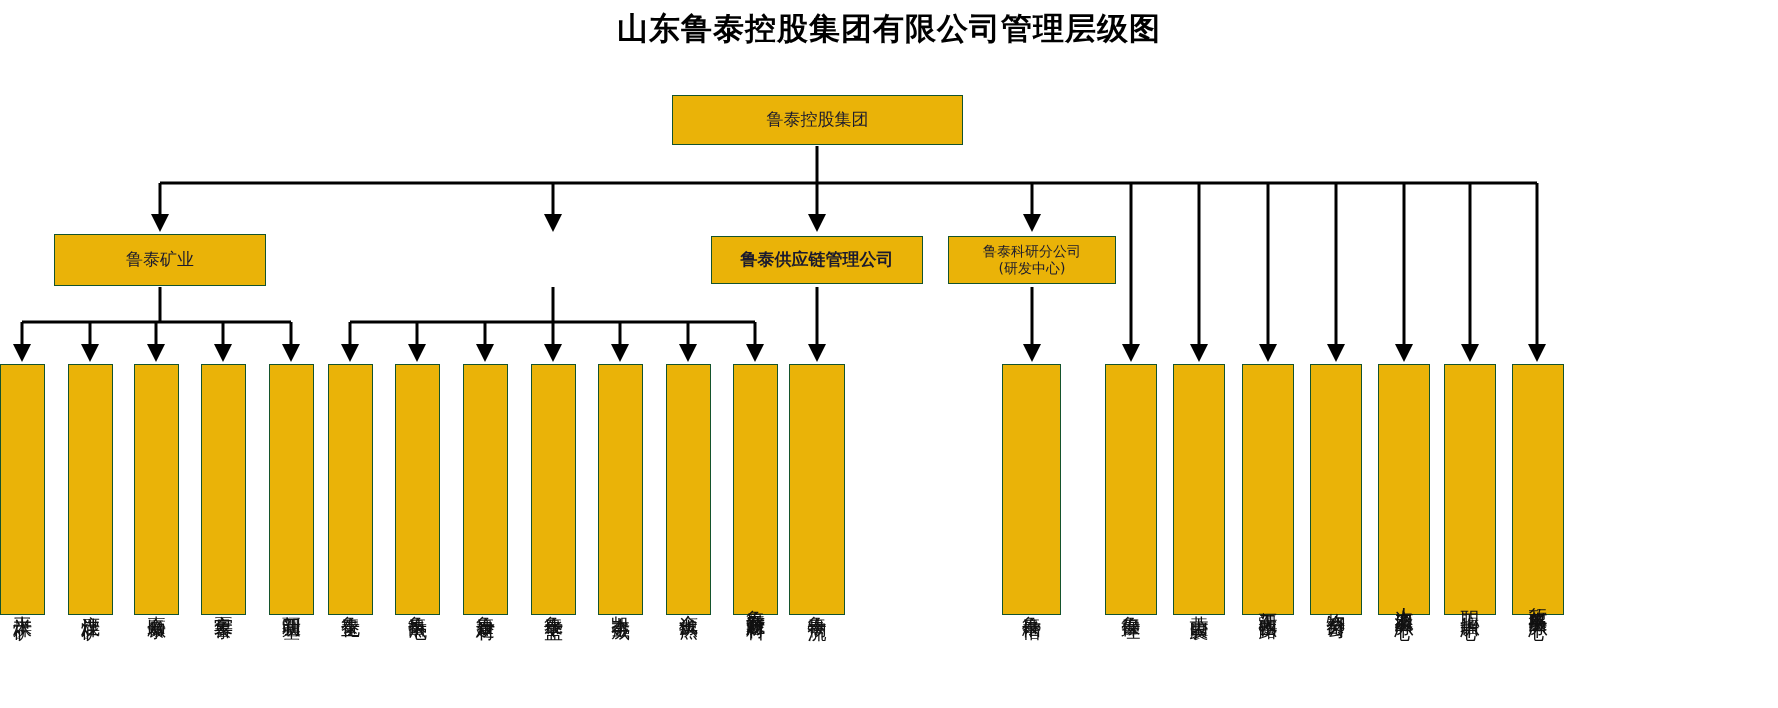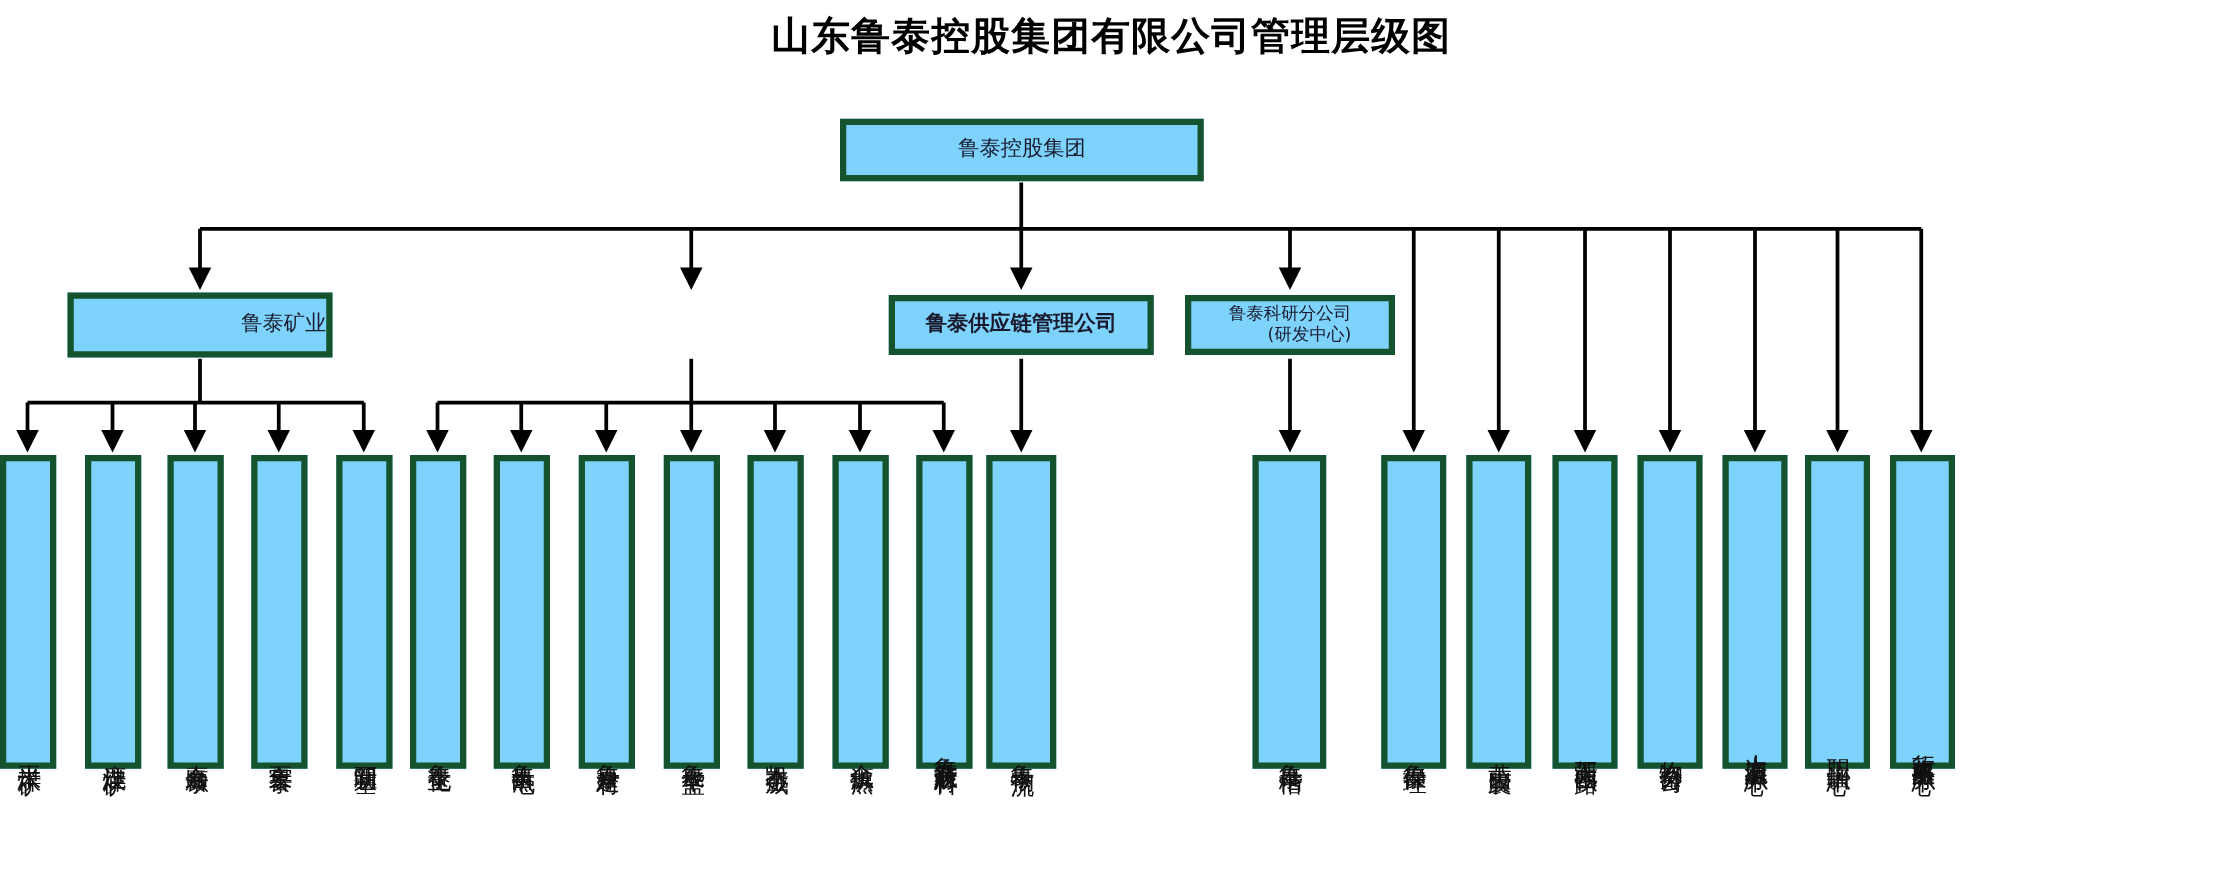--- a/index.html
+++ b/index.html
@@ -5,22 +5,22 @@
   html,body{margin:0;padding:0;background:#ffffff;}
   body{width:1778px;height:708px;position:relative;overflow:hidden;
        font-family:"DejaVu Sans","Liberation Sans",sans-serif;color:#000;}
 
   #chart{position:absolute;left:0;top:0;width:1628px;height:708px;}
 
   .title{position:absolute;left:0;top:8px;width:1778px;text-align:center;
          font-family:"DejaVu Serif","Liberation Serif",serif;
          font-weight:700;font-size:31px;letter-spacing:1px;color:#000;}
 
-  .node{position:absolute;box-sizing:border-box;background:#7dd3fc;
-        border:5px solid #14532d;display:flex;align-items:center;
+  .node{position:absolute;box-sizing:border-box;background:#eab308;
+        border:1px solid #14532d;display:flex;align-items:center;
         justify-content:center;text-align:center;}
 
   .node .lbl{font-size:17px;line-height:1.15;color:#1a1a2e;white-space:pre-line;}
 
   .node.small .lbl{font-size:14px;line-height:1.2;}
 
   
   .node.vert{align-items:flex-end;justify-content:center;padding-bottom:6px;}
   .node.vert .lbl{writing-mode:vertical-rl;text-orientation:upright;
                   font-size:19px;letter-spacing:2px;line-height:1.05;color:#111;}
@@ -108,30 +108,30 @@
       <polygon points="1404,362 1395,344 1413,344"></polygon>
       <polygon points="1470,362 1461,344 1479,344"></polygon>
       <polygon points="1537,362 1528,344 1546,344"></polygon>
     </g>
   </svg>
 
   <div class="node" style="left:672px;top:95px;width:291px;height:50px;">
     <span class="lbl">鲁泰控股集团</span>
   </div>
 
-  <div class="node" style="left:54px;top:234px;width:212px;height:52px;justify-content:flex-end;">
+  <div class="node" style="left:54px;top:234px;width:212px;height:52px;">
     <span class="lbl">鲁泰矿业</span>
   </div>
 
 
   <div class="node" style="left:711px;top:236px;width:212px;height:48px;font-weight:bold;">
     <span class="lbl">鲁泰供应链管理公司</span>
   </div>
 
-  <div class="node small" style="left:948px;top:236px;width:168px;height:48px;text-align:right;">
+  <div class="node small" style="left:948px;top:236px;width:168px;height:48px;">
     <span class="lbl">鲁泰科研分公司
 (研发中心)</span>
   </div>
 
   <div class="node vert" style="left:0px;top:364px;width:45px;height:251px;">
     <span class="lbl">太平煤矿</span>
   </div>
   <div class="node vert" style="left:68px;top:364px;width:45px;height:251px;">
     <span class="lbl">鹿洼煤矿</span>
   </div>

